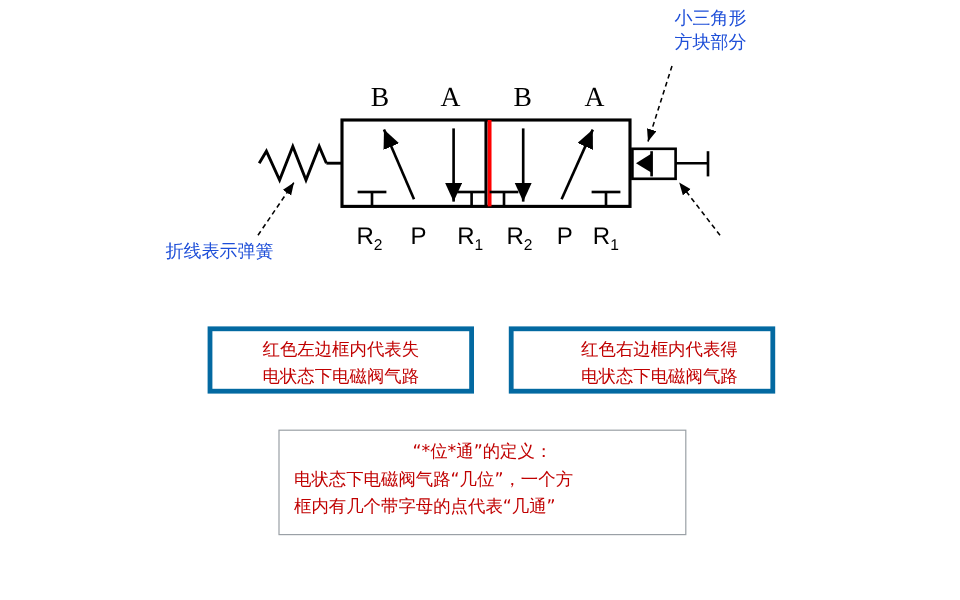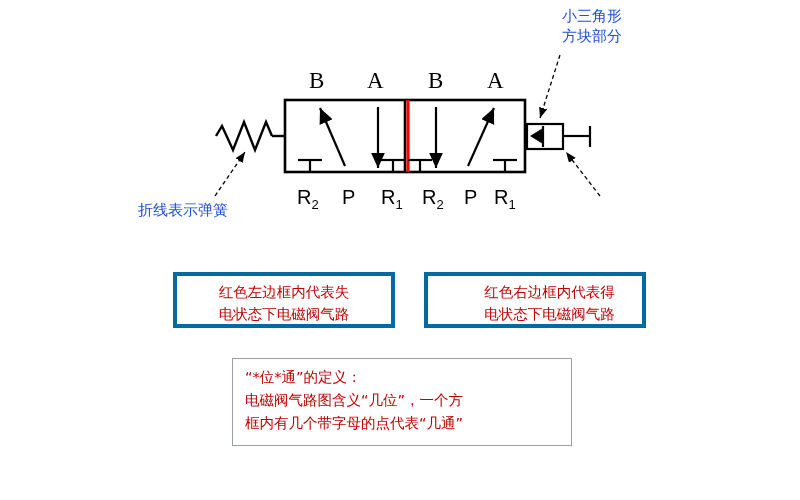--- a/index.html
+++ b/index.html
@@ -172,19 +172,19 @@
   <div class="note-box" style="left:173px;top:272px;width:222px;height:56px;">
     <div>红色左边框内代表失</div>
     <div>电状态下电磁阀气路</div>
   </div>
   <div class="note-box" style="left:424px;top:272px;width:222px;height:56px;padding-left:37px;">
     <div>红色右边框内代表得</div>
     <div>电状态下电磁阀气路</div>
   </div>
 
   <div class="def-box" style="left:232px;top:358px;width:340px;height:88px;">
-    <div style="text-align:left;">“*位*通”的定义：</div>
-    <div>电磁阀气路图含义“几位”，一个方</div>
+    <div style="text-align:center;">“*位*通”的定义：</div>
+    <div>电状态下电磁阀气路“几位”，一个方</div>
     <div>框内有几个带字母的点代表“几通”</div>
   </div>
 
 
 </div>
 
 </body></html>

